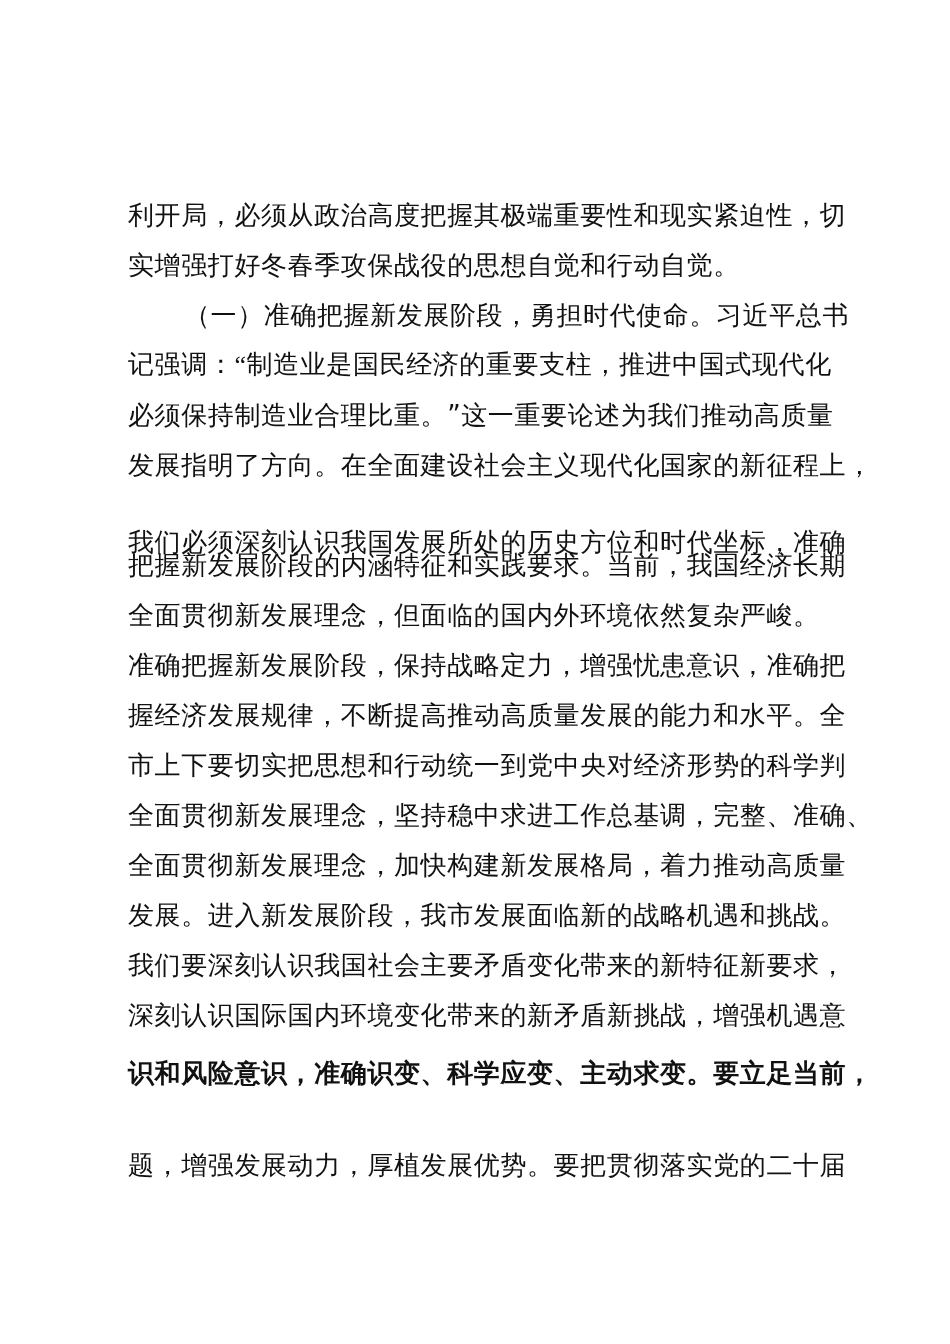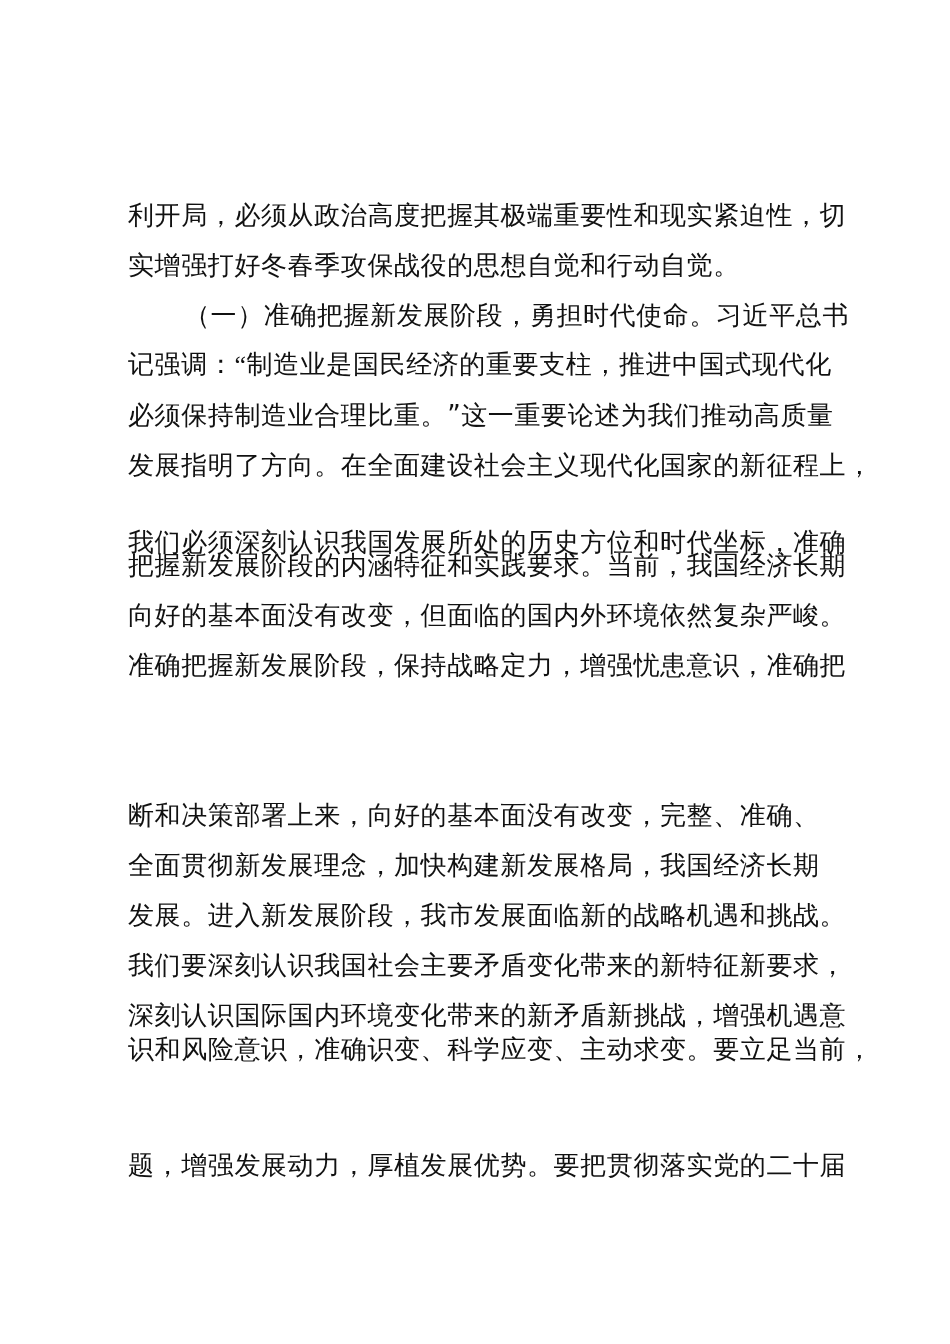--- a/index.html
+++ b/index.html
@@ -41,22 +41,24 @@
 
 <div class="page">
   <div class="line" style="top:190px;">利开局，必须从政治高度把握其极端重要性和现实紧迫性，切</div>
   <div class="line" style="top:240px;">实增强打好冬春季攻保战役的思想自觉和行动自觉。</div>
   <div class="line indent" style="top:290px;">（一）准确把握新发展阶段，勇担时代使命。习近平总书</div>
   <div class="line" style="top:340px;font-family:Liberation Serif, serif;">记强调：“制造业是国民经济的重要支柱，推进中国式现代化</div>
   <div class="line" style="top:390px;">必须保持制造业合理比重。”这一重要论述为我们推动高质量</div>
   <div class="line" style="top:440px;">发展指明了方向。在全面建设社会主义现代化国家的新征程上，</div>
   <div class="line" style="top:517px;">我们必须深刻认识我国发展所处的历史方位和时代坐标，准确</div>
   <div class="line" style="top:540px;">把握新发展阶段的内涵特征和实践要求。当前，我国经济长期</div>
-  <div class="line" style="top:590px;">向好的基本面没有改变，但面临的国内外环境依然复杂严峻。</div>
+  <div class="line" style="top:590px;">全面贯彻新发展理念，但面临的国内外环境依然复杂严峻。</div>
   <div class="line" style="top:640px;">准确把握新发展阶段，保持战略定力，增强忧患意识，准确把</div>
-  <div class="line" style="top:790px;">断和决策部署上来，向好的基本面没有改变，完整、准确、</div>
-  <div class="line" style="top:840px;">全面贯彻新发展理念，加快构建新发展格局，我国经济长期</div>
+  <div class="line" style="top:690px;">握经济发展规律，不断提高推动高质量发展的能力和水平。全</div>
+  <div class="line" style="top:740px;">市上下要切实把思想和行动统一到党中央对经济形势的科学判</div>
+  <div class="line" style="top:790px;">全面贯彻新发展理念，坚持稳中求进工作总基调，完整、准确、</div>
+  <div class="line" style="top:840px;">全面贯彻新发展理念，加快构建新发展格局，着力推动高质量</div>
   <div class="line" style="top:890px;">发展。进入新发展阶段，我市发展面临新的战略机遇和挑战。</div>
   <div class="line" style="top:940px;">我们要深刻认识我国社会主要矛盾变化带来的新特征新要求，</div>
   <div class="line" style="top:990px;">深刻认识国际国内环境变化带来的新矛盾新挑战，增强机遇意</div>
-  <div class="line" style="top:1024px;">识和风险意识，准确识变、科学应变、主动求变。要立足当前，</div>
+  <div class="line" style="top:1048px;font-weight:bold;">识和风险意识，准确识变、科学应变、主动求变。要立足当前，</div>
   <div class="line" style="top:1140px;">题，增强发展动力，厚植发展优势。要把贯彻落实党的二十届</div>
 </div>
 
 </body></html>

